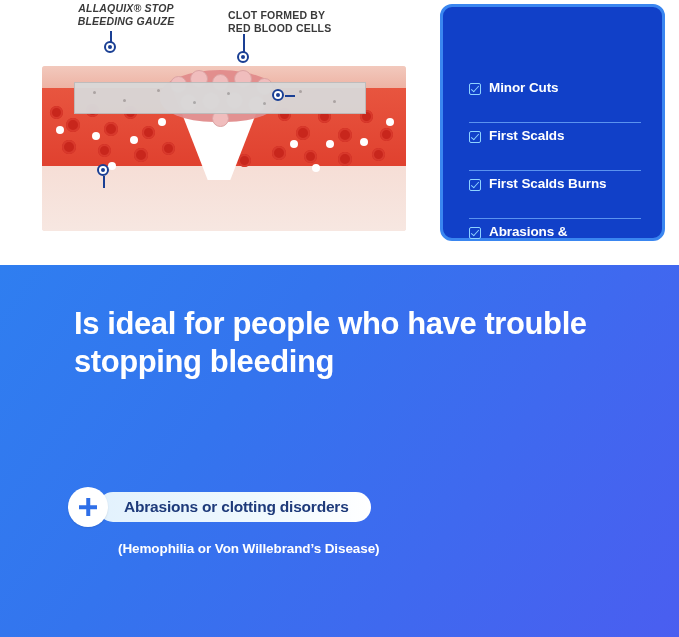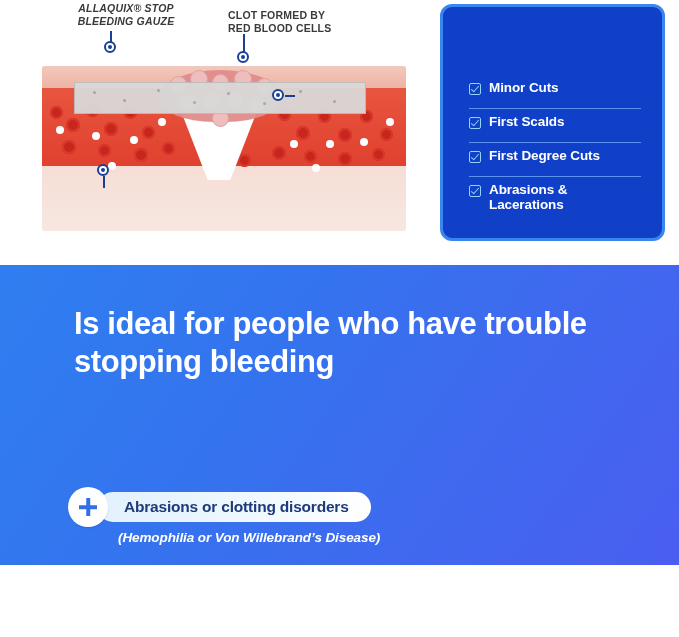--- a/index.html
+++ b/index.html
@@ -172,21 +172,21 @@
     position: absolute;
     left: 26px;
     top: 68px;
     width: 172px;
   }
   .card-item {
     position: relative;
     display: flex;
     align-items: flex-start;
     gap: 8px;
-    padding: 5px 0 6px 0;
+    padding: 5px 0 20px 0;
     border-bottom: 1px solid #5b93ef;
     min-height: 22px;
   }
   .card-item:last-child { border-bottom: none; }
   .check {
     width: 12px; height: 12px;
     border: 1.5px solid #8fd3ff;
     border-radius: 2px;
     position: relative;
     flex: 0 0 auto;
@@ -209,21 +209,21 @@
     line-height: 15px;
     letter-spacing: -0.1px;
   }
 
   
   .bottom-section {
     position: absolute;
     left: 0;
     top: 265px;
     width: 679px;
-    height: 300px;
+    height: 372px;
     background: linear-gradient(125deg, #2f7ef0 0%, #3474ee 35%, #4a5ef0 100%);
   }
   .headline {
     position: absolute;
     left: 74px;
     top: 40px;
     width: 560px;
     font-size: 31px;
     font-weight: bold;
     color: #ffffff;
@@ -388,35 +388,35 @@
       <div class="card-item">
         <span class="check"></span>
         <span class="card-item-label">Minor Cuts</span>
       </div>
       <div class="card-item">
         <span class="check"></span>
         <span class="card-item-label">First Scalds</span>
       </div>
       <div class="card-item">
         <span class="check"></span>
-        <span class="card-item-label">First Degree Cuts</span>
+        <span class="card-item-label">First Scalds Burns</span>
       </div>
       <div class="card-item">
         <span class="check"></span>
         <span class="card-item-label" style="white-space:pre-line;">Abrasions &amp;
 Lacerations</span>
       </div>
     </div>
   </div>
 </div>
 
 <div class="bottom-section">
 
   <div class="headline">Is ideal for people who have trouble stopping bleeding</div>
 
 
   <div class="pill-row" style="left:68px; top:222px;">
     <div class="plus-circle"></div>
     <div class="pill">Abrasions or clotting disorders</div>
   </div>
-  <div class="sub-note" style="left:118px; top:265px;font-style:italic;">(Hemophilia or Von Willebrand’s Disease)</div>
+  <div class="sub-note" style="left:118px; top:276px;">(Hemophilia or Von Willebrand’s Disease)</div>
 
 </div>
 
 </body></html>

